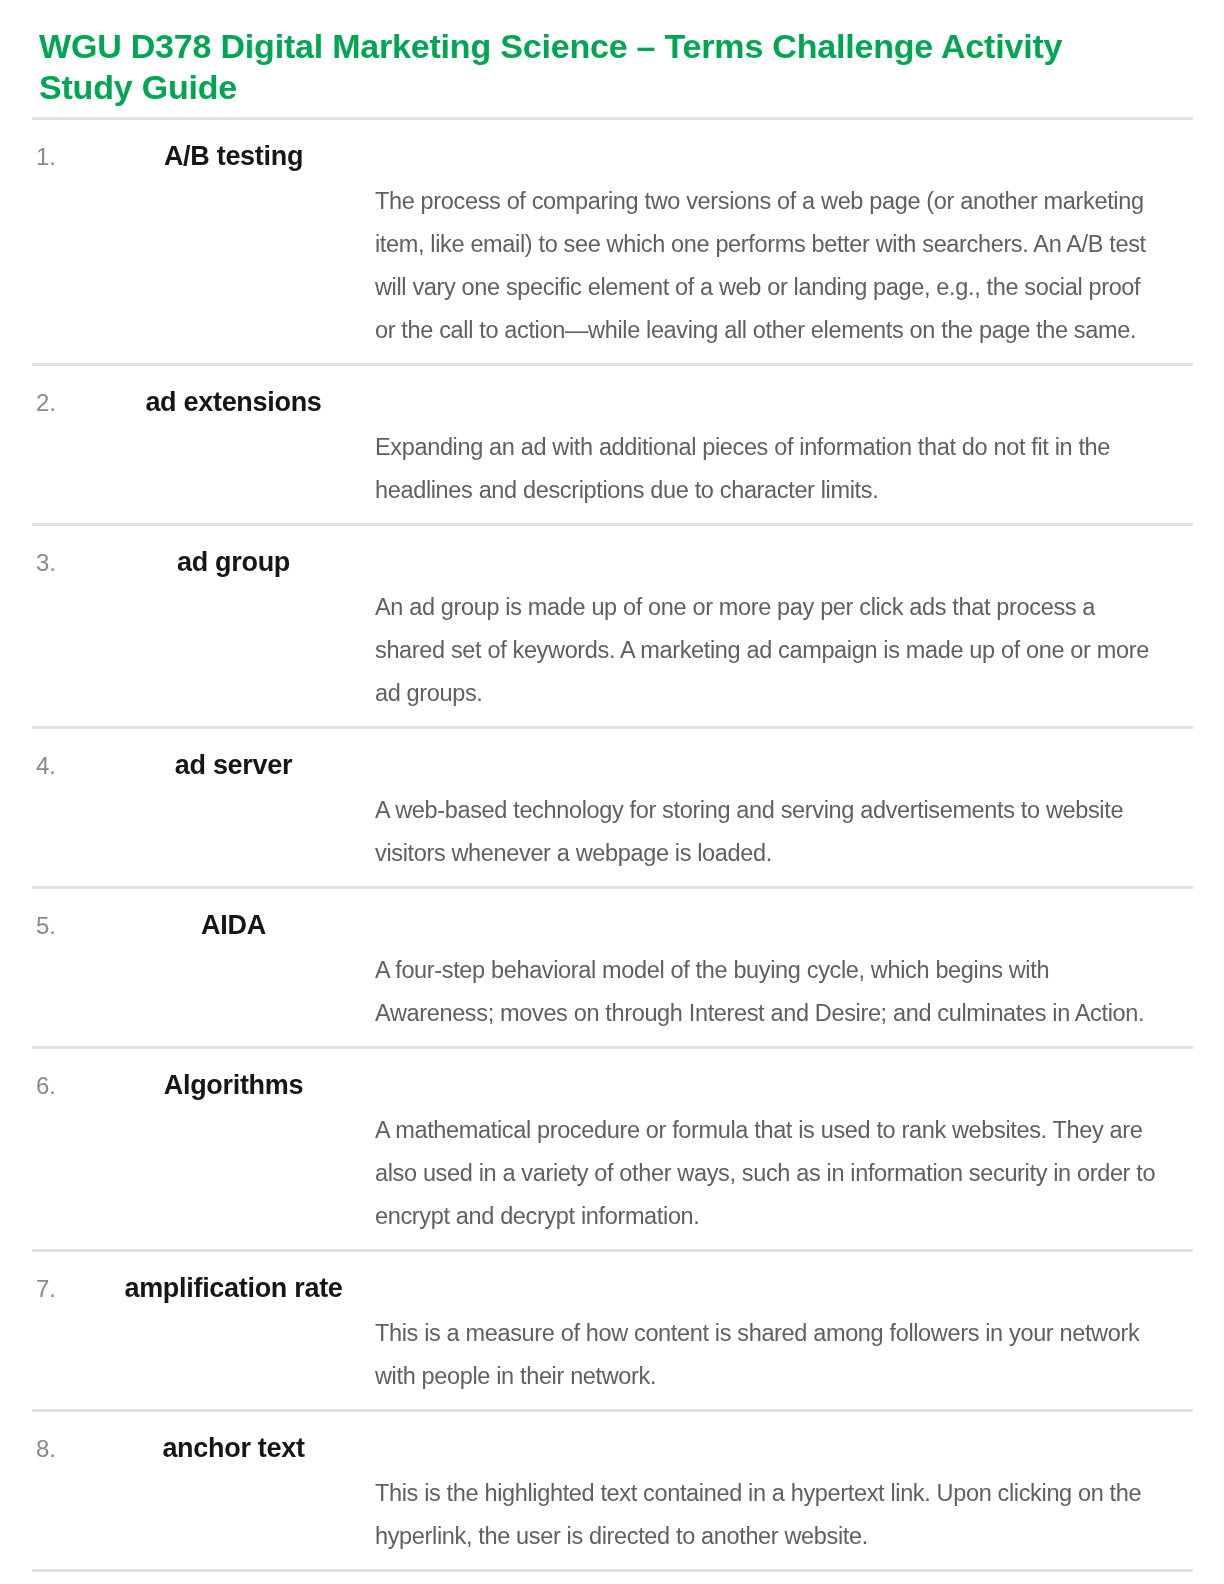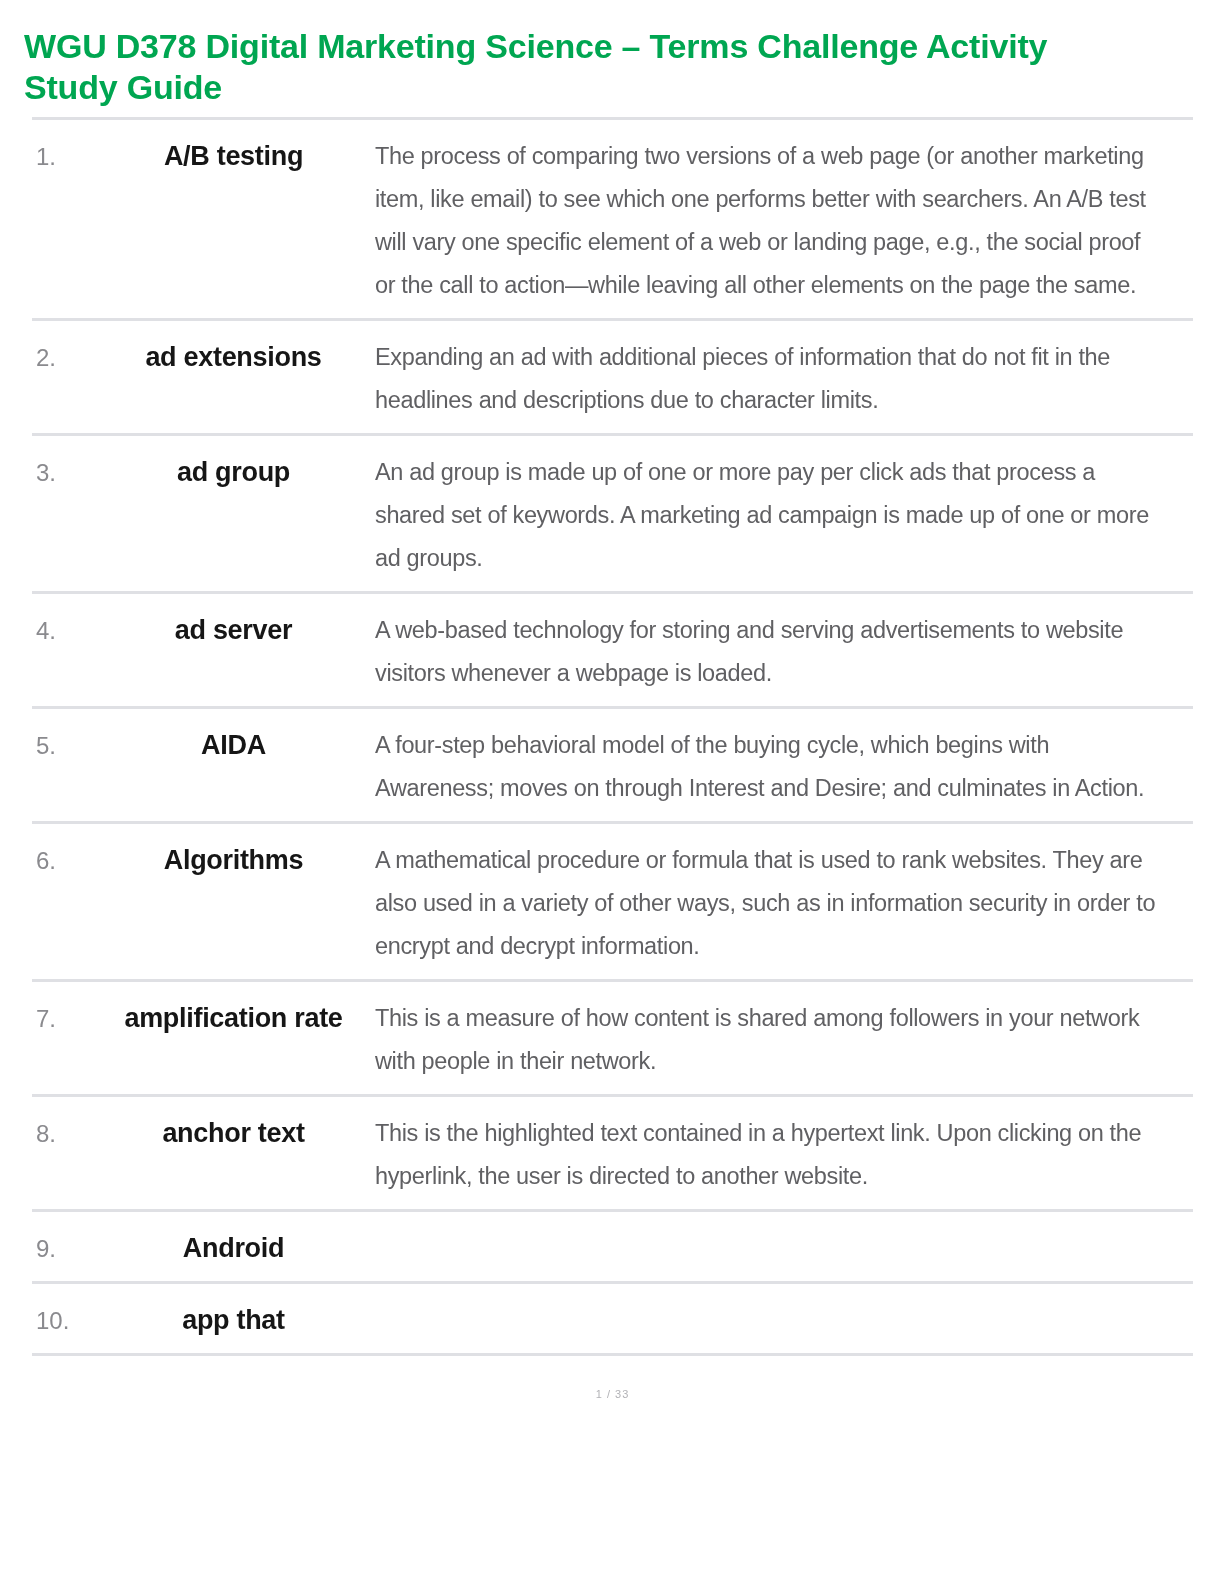--- a/index.html
+++ b/index.html
@@ -4,21 +4,21 @@
 <style>
   * { margin: 0; padding: 0; box-sizing: border-box; }
   html, body {
     width: 1224px; height: 1584px;
     background: #ffffff;
     font-family: "Liberation Sans", "DejaVu Sans", sans-serif;
     overflow: hidden;
   }
   .page { position: relative; width: 1224px; height: 1584px; }
   .doc-title {
-    margin: 26px 100px 9px 24px;
+    margin: 26px 100px 9px 39px;
     font-weight: bold;
     font-size: 34px;
     line-height: 41px;
     letter-spacing: -0.2px;
     color: #00a651;
     white-space: pre-line;
   }
   .terms-list {
     margin-left: 32px;
     width: 1161px;
@@ -46,20 +46,21 @@
     color: #161616;
     text-align: center;
   }
   .term-definition {
     flex: 1;
     padding-right: 30px;
     font-size: 23.5px;
     line-height: 43px;
     letter-spacing: -0.35px;
     color: #606063;
+    margin-top: 45px;
   }
   .page-footer {
     width: 1161px;
     margin: 32px 0 0 32px;
     text-align: center;
     font-size: 11px;
     letter-spacing: 1px;
     color: #b2b2b6;
   }
 </style>

